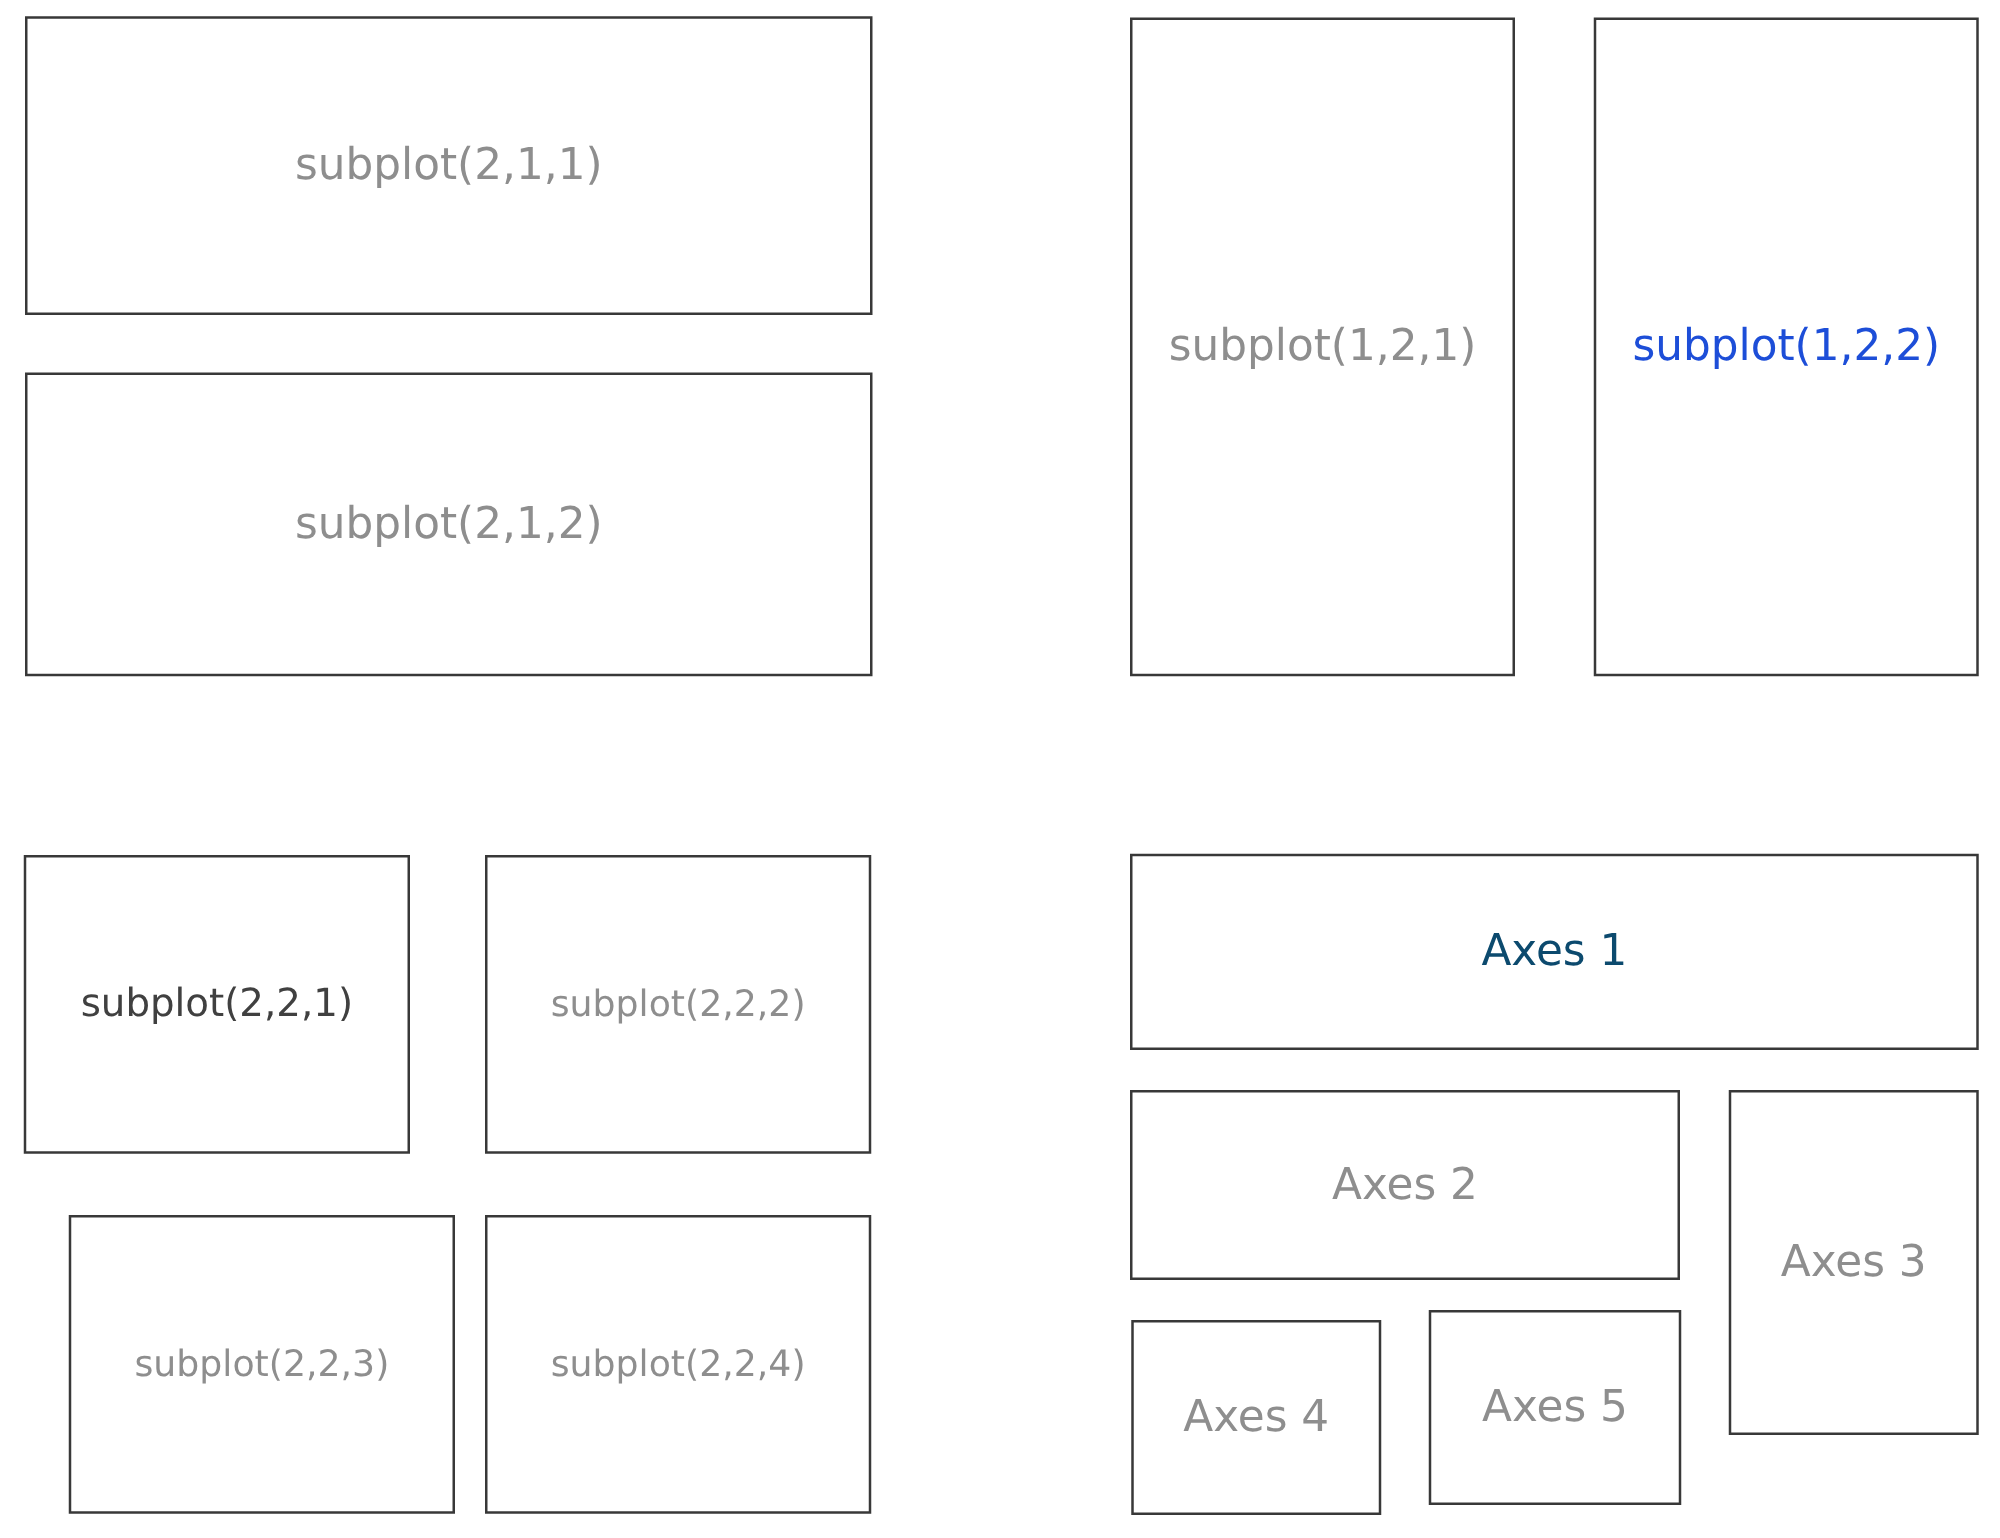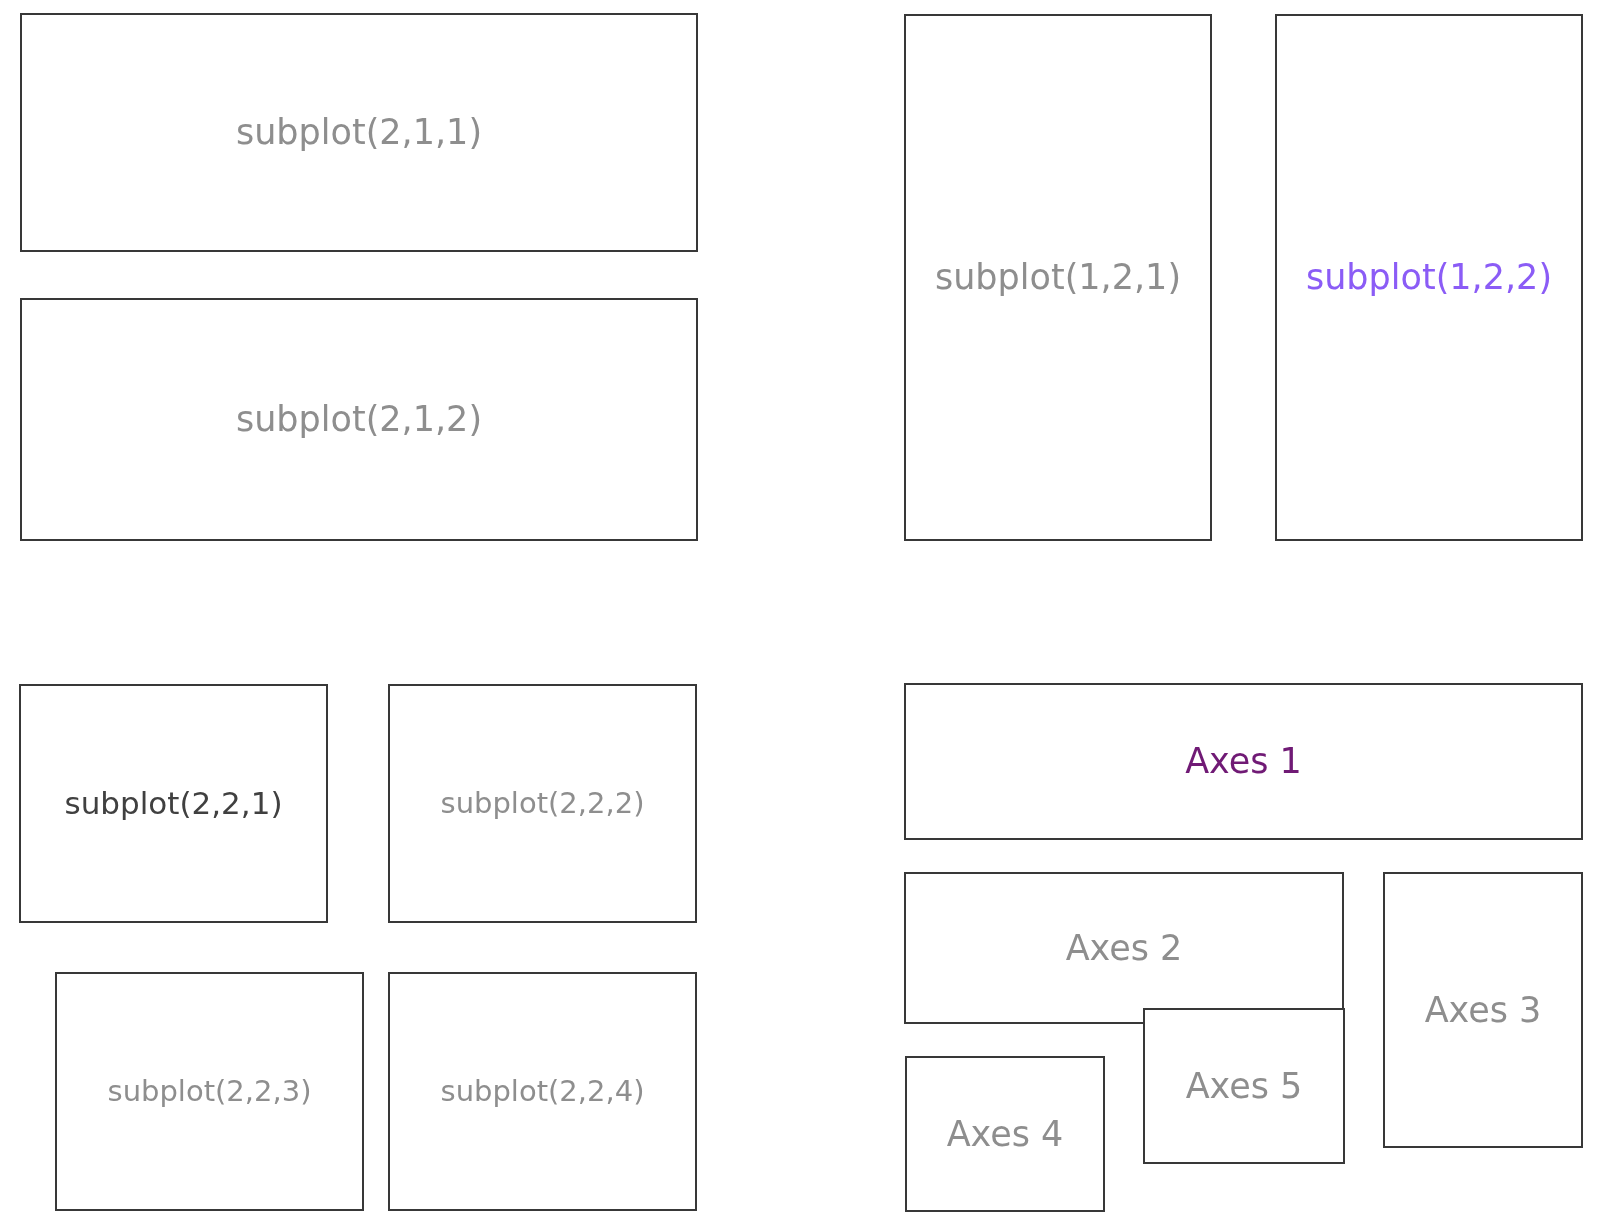--- a/index.html
+++ b/index.html
@@ -48,47 +48,47 @@
       </div>
       <div class="axes-box" style="left: 20px; top: 298px; width: 678px; height: 243px; border-color: rgb(56, 56, 56);">
         <span class="axes-box-label" style="font-size: 35px; color: rgb(142, 142, 142);">subplot(2,1,2)</span>
       </div>
     </div>
     <div class="figure-group">
       <div class="axes-box" style="left: 904px; top: 14px; width: 308px; height: 527px; border-color: rgb(56, 56, 56);">
         <span class="axes-box-label" style="font-size: 35px; color: rgb(142, 142, 142);">subplot(1,2,1)</span>
       </div>
       <div class="axes-box" style="left: 1275px; top: 14px; width: 308px; height: 527px; border-color: rgb(56, 56, 56);">
-        <span class="axes-box-label" style="font-size: 35px; color: #8b5cf6;">subplot(1,2,2)</span>
+        <span class="axes-box-label" style="font-size: 35px; color: #1d4ed8;">subplot(1,2,2)</span>
       </div>
     </div>
     <div class="figure-group">
       <div class="axes-box" style="left: 19px; top: 684px; width: 309px; height: 239px; border-color: rgb(56, 56, 56);">
         <span class="axes-box-label" style="font-size: 31px; color: #404040;">subplot(2,2,1)</span>
       </div>
       <div class="axes-box" style="left: 388px; top: 684px; width: 309px; height: 239px; border-color: rgb(56, 56, 56);">
         <span class="axes-box-label" style="font-size: 29px; color: rgb(142, 142, 142);">subplot(2,2,2)</span>
       </div>
       <div class="axes-box" style="left: 19px; top: 972px; width: 309px; height: 239px; border-color: rgb(56, 56, 56); margin-left: 36px;">
         <span class="axes-box-label" style="font-size: 29px; color: rgb(142, 142, 142);">subplot(2,2,3)</span>
       </div>
       <div class="axes-box" style="left: 388px; top: 972px; width: 309px; height: 239px; border-color: rgb(56, 56, 56);">
         <span class="axes-box-label" style="font-size: 29px; color: rgb(142, 142, 142);">subplot(2,2,4)</span>
       </div>
     </div>
     <div class="figure-group">
       <div class="axes-box" style="left: 904px; top: 683px; width: 679px; height: 157px; border-color: rgb(56, 56, 56);">
-        <span class="axes-box-label" style="font-size: 35px; color: #701a75; text-align: center;">Axes 1</span>
+        <span class="axes-box-label" style="font-size: 35px; color: #0c4a6e; text-align: center;">Axes 1</span>
       </div>
       <div class="axes-box" style="left: 904px; top: 872px; width: 440px; height: 152px; border-color: rgb(56, 56, 56);">
         <span class="axes-box-label" style="font-size: 35px; color: rgb(142, 142, 142);">Axes 2</span>
       </div>
       <div class="axes-box" style="left: 1383px; top: 872px; width: 200px; height: 276px; border-color: rgb(56, 56, 56);">
         <span class="axes-box-label" style="font-size: 35px; color: rgb(142, 142, 142);">Axes 3</span>
       </div>
       <div class="axes-box" style="left: 905px; top: 1056px; width: 200px; height: 156px; border-color: rgb(56, 56, 56);">
         <span class="axes-box-label" style="font-size: 35px; color: rgb(142, 142, 142);">Axes 4</span>
       </div>
-      <div class="axes-box" style="left: 1143px; top: 1008px; width: 202px; height: 156px; border-color: rgb(56, 56, 56);">
+      <div class="axes-box" style="left: 1143px; top: 1048px; width: 202px; height: 156px; border-color: rgb(56, 56, 56);">
         <span class="axes-box-label" style="font-size: 35px; color: rgb(142, 142, 142);">Axes 5</span>
       </div>
     </div>
   </div>
 
 </body></html>

